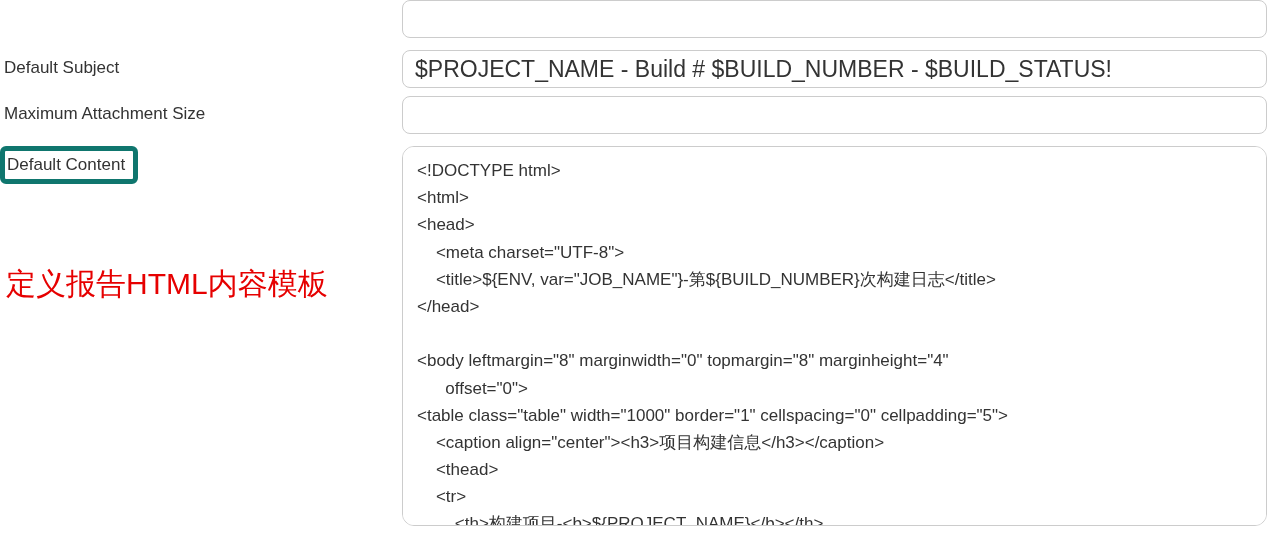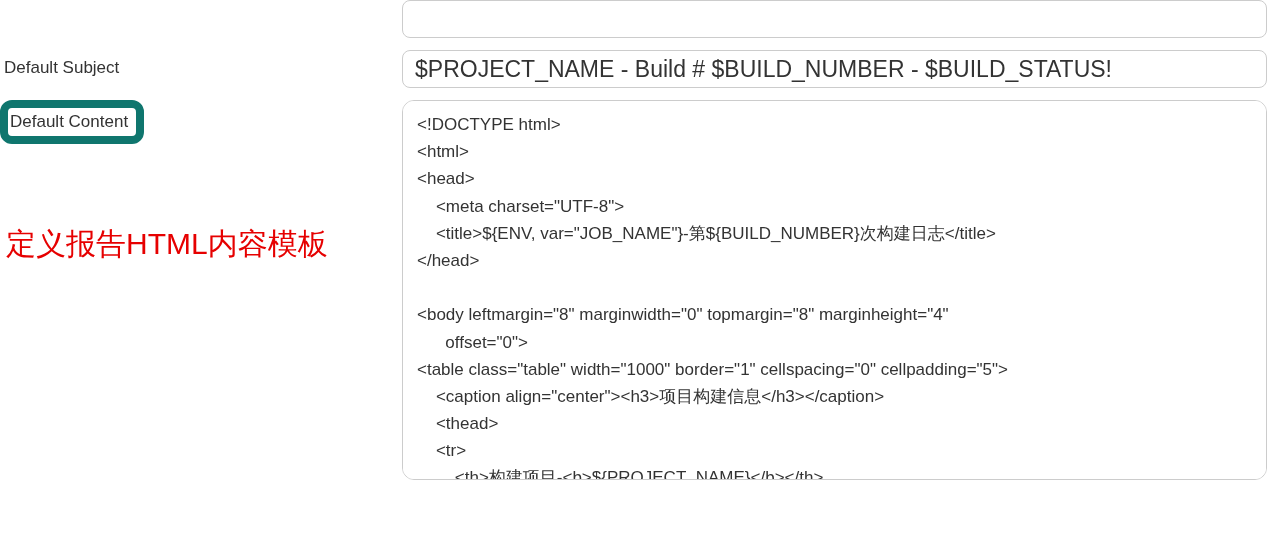--- a/index.html
+++ b/index.html
@@ -58,22 +58,22 @@
       border: 1px solid #ccc;
       border-radius: 12px;
       color: #333;
       font-family: Arial, "Microsoft YaHei", sans-serif;
       line-height: 1.6;
       resize: none;
       overflow-y: scroll;
       white-space: pre-wrap;
     }
     .highlight-box {
-      border: 8px solid #0f766e;
-      border-radius: 12px;
+      border: 5px solid #0f766e;
+      border-radius: 6px;
       padding: 4px 8px 4px 2px;
       display: inline-block;
       margin-left: -4px;
     }
     .annotation-text {
       color: #e60000;
       font-size: 30px;
       font-weight: 500;
       margin-top: 80px;
       margin-left: 2px;
@@ -115,20 +115,26 @@
     </div>
   </div>
 
   <div class="form-row">
     <div class="form-label">Default Subject</div>
     <div class="form-field">
       <input type="text" class="text-input" value="$PROJECT_NAME - Build # $BUILD_NUMBER - $BUILD_STATUS!" style="">
     </div>
   </div>
 
+  <div class="form-row">
+    <div class="form-label">Maximum Attachment Size</div>
+    <div class="form-field">
+      <input type="text" class="text-input" value="" style="">
+    </div>
+  </div>
 
   <div class="content-row">
     <div class="label-column">
       <div class="highlight-box">
         <span class="form-label" style="width:auto;padding-top:0;">Default Content</span>
       </div>
       <div class="annotation-text">定义报告HTML内容模板</div>
     </div>
     <div class="form-field">
       <div class="textarea-wrapper">

